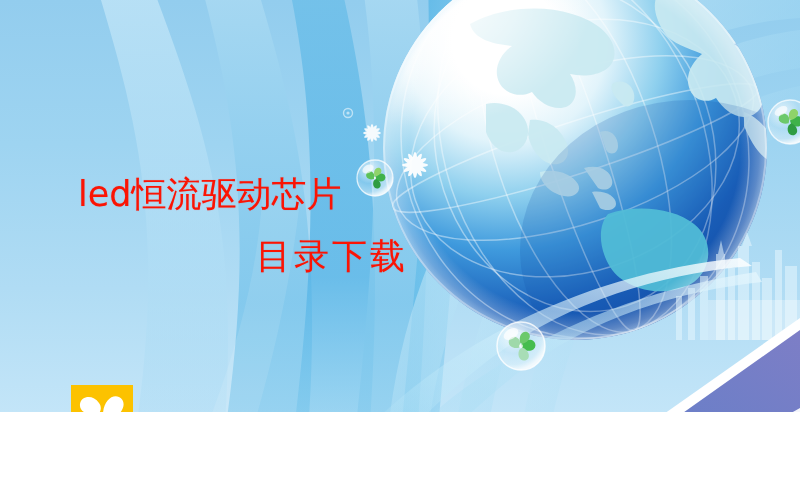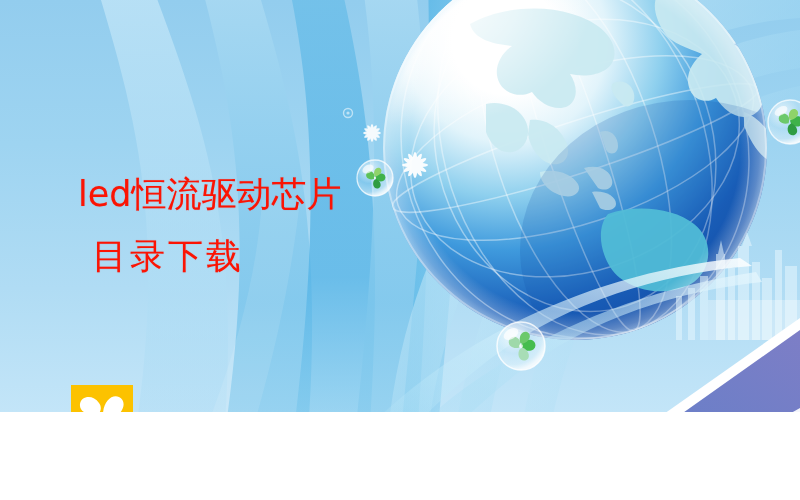--- a/index.html
+++ b/index.html
@@ -41,20 +41,21 @@
     color: #fb1404;
     font-size: 35px;
     line-height: 62px;
     font-family: "DejaVu Sans", "Liberation Sans", sans-serif;
     white-space: nowrap;
     text-shadow: 0 0 1px rgba(251,20,4,0.35);
   }
   .headline-line.l2 {
     padding-left: 14px;
     letter-spacing: 3px;
+    text-align: right;
   }
 
   
   #logo {
     position: absolute;
     left: 71px;
     top: 385px;
     height: 62px;
     display: flex;
     align-items: flex-start;

